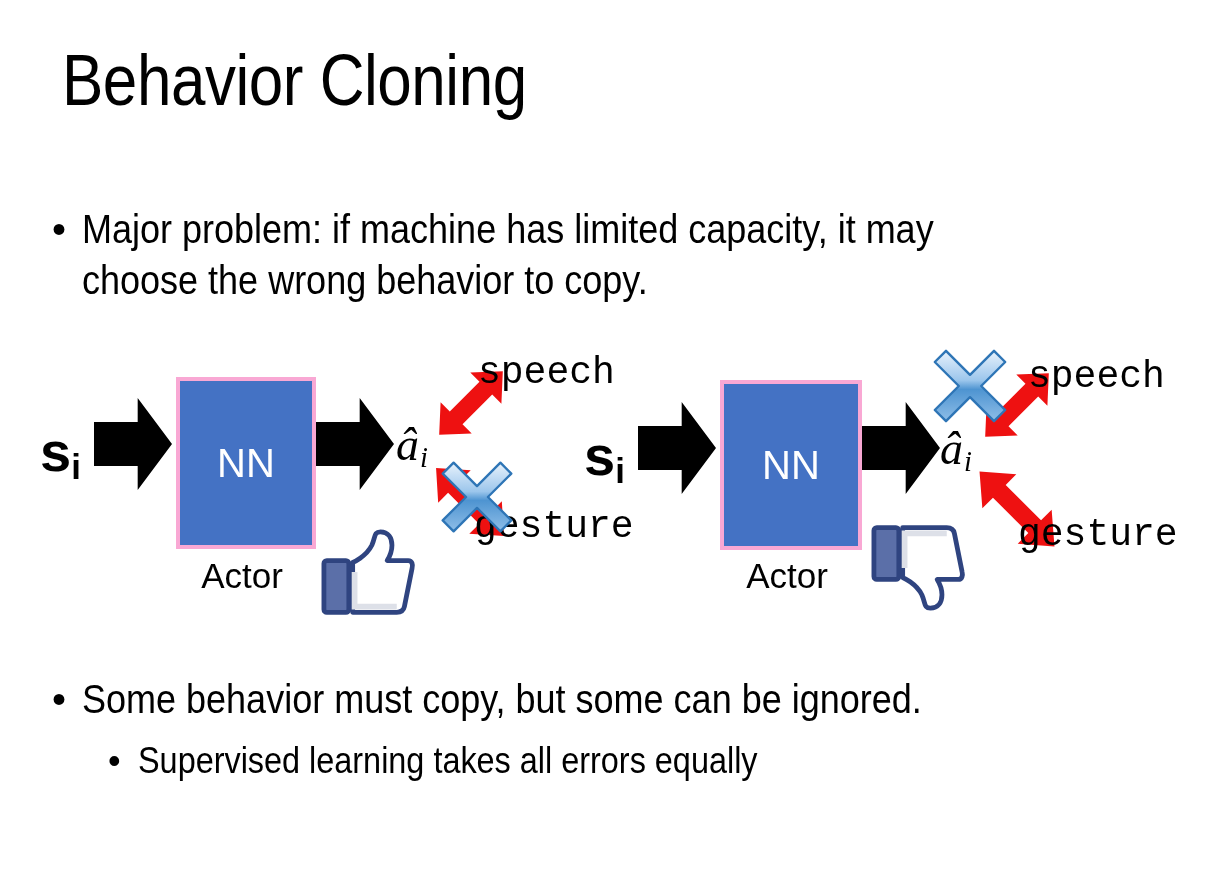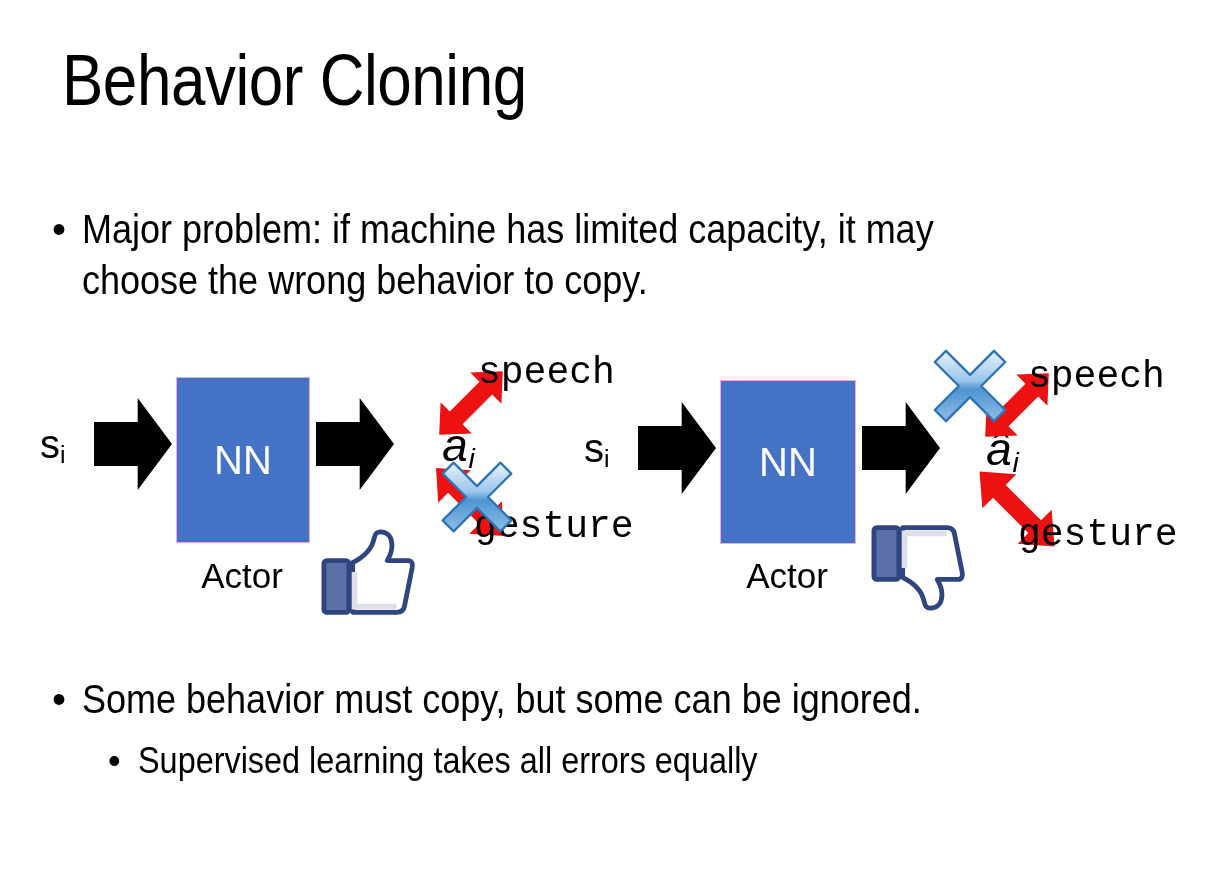--- a/index.html
+++ b/index.html
@@ -75,24 +75,25 @@
   .diagram {
     position: absolute;
     top: 340px;
     height: 290px;
   }
   #diagram-left  { left: 26px;  width: 590px; }
   #diagram-right { left: 572px; width: 600px; }
 
   .state-label {
     position: absolute;
-    font-size: 40px;
+    font-size: 56px;
     line-height: 1;
     color: #000000;
     font-family: "Liberation Sans", sans-serif;
+    font-weight: bold;
   }
   .state-label sub {
     font-size: 0.62em;
     vertical-align: baseline;
     position: relative;
     top: 0.22em;
   }
 
   .block-arrow {
     position: absolute;
@@ -100,21 +101,21 @@
   }
   .block-arrow.big {
     width: 78px;
     height: 92px;
     clip-path: polygon(0% 26%, 56% 26%, 56% 0%, 100% 50%, 56% 100%, 56% 74%, 0% 74%);
   }
 
   .nn-box {
     position: absolute;
     background: #4472C4;
-    border: 1px solid #f9a8d4;
+    border: 4px solid #f9a8d4;
     display: flex;
     align-items: center;
     justify-content: center;
   }
   .nn-box .nn-text {
     color: #ffffff;
     font-size: 40px;
     font-family: "Liberation Sans", sans-serif;
     line-height: 1;
   }
@@ -122,27 +123,26 @@
   .actor-label {
     position: absolute;
     font-size: 35px;
     line-height: 1;
     text-align: center;
     color: #000000;
   }
 
   .ahat {
     position: absolute;
-    font-family: Liberation Sans, sans-serif;
+    font-family: Liberation Serif, serif;
     font-style: italic;
     font-size: 46px;
     line-height: 1;
     color: #000000;
     white-space: nowrap;
-    margin-left: 46px;
   }
   .ahat sub {
     font-size: 0.62em;
     font-style: italic;
     vertical-align: baseline;
     position: relative;
     top: 0.24em;
     left: 1px;
   }
 

